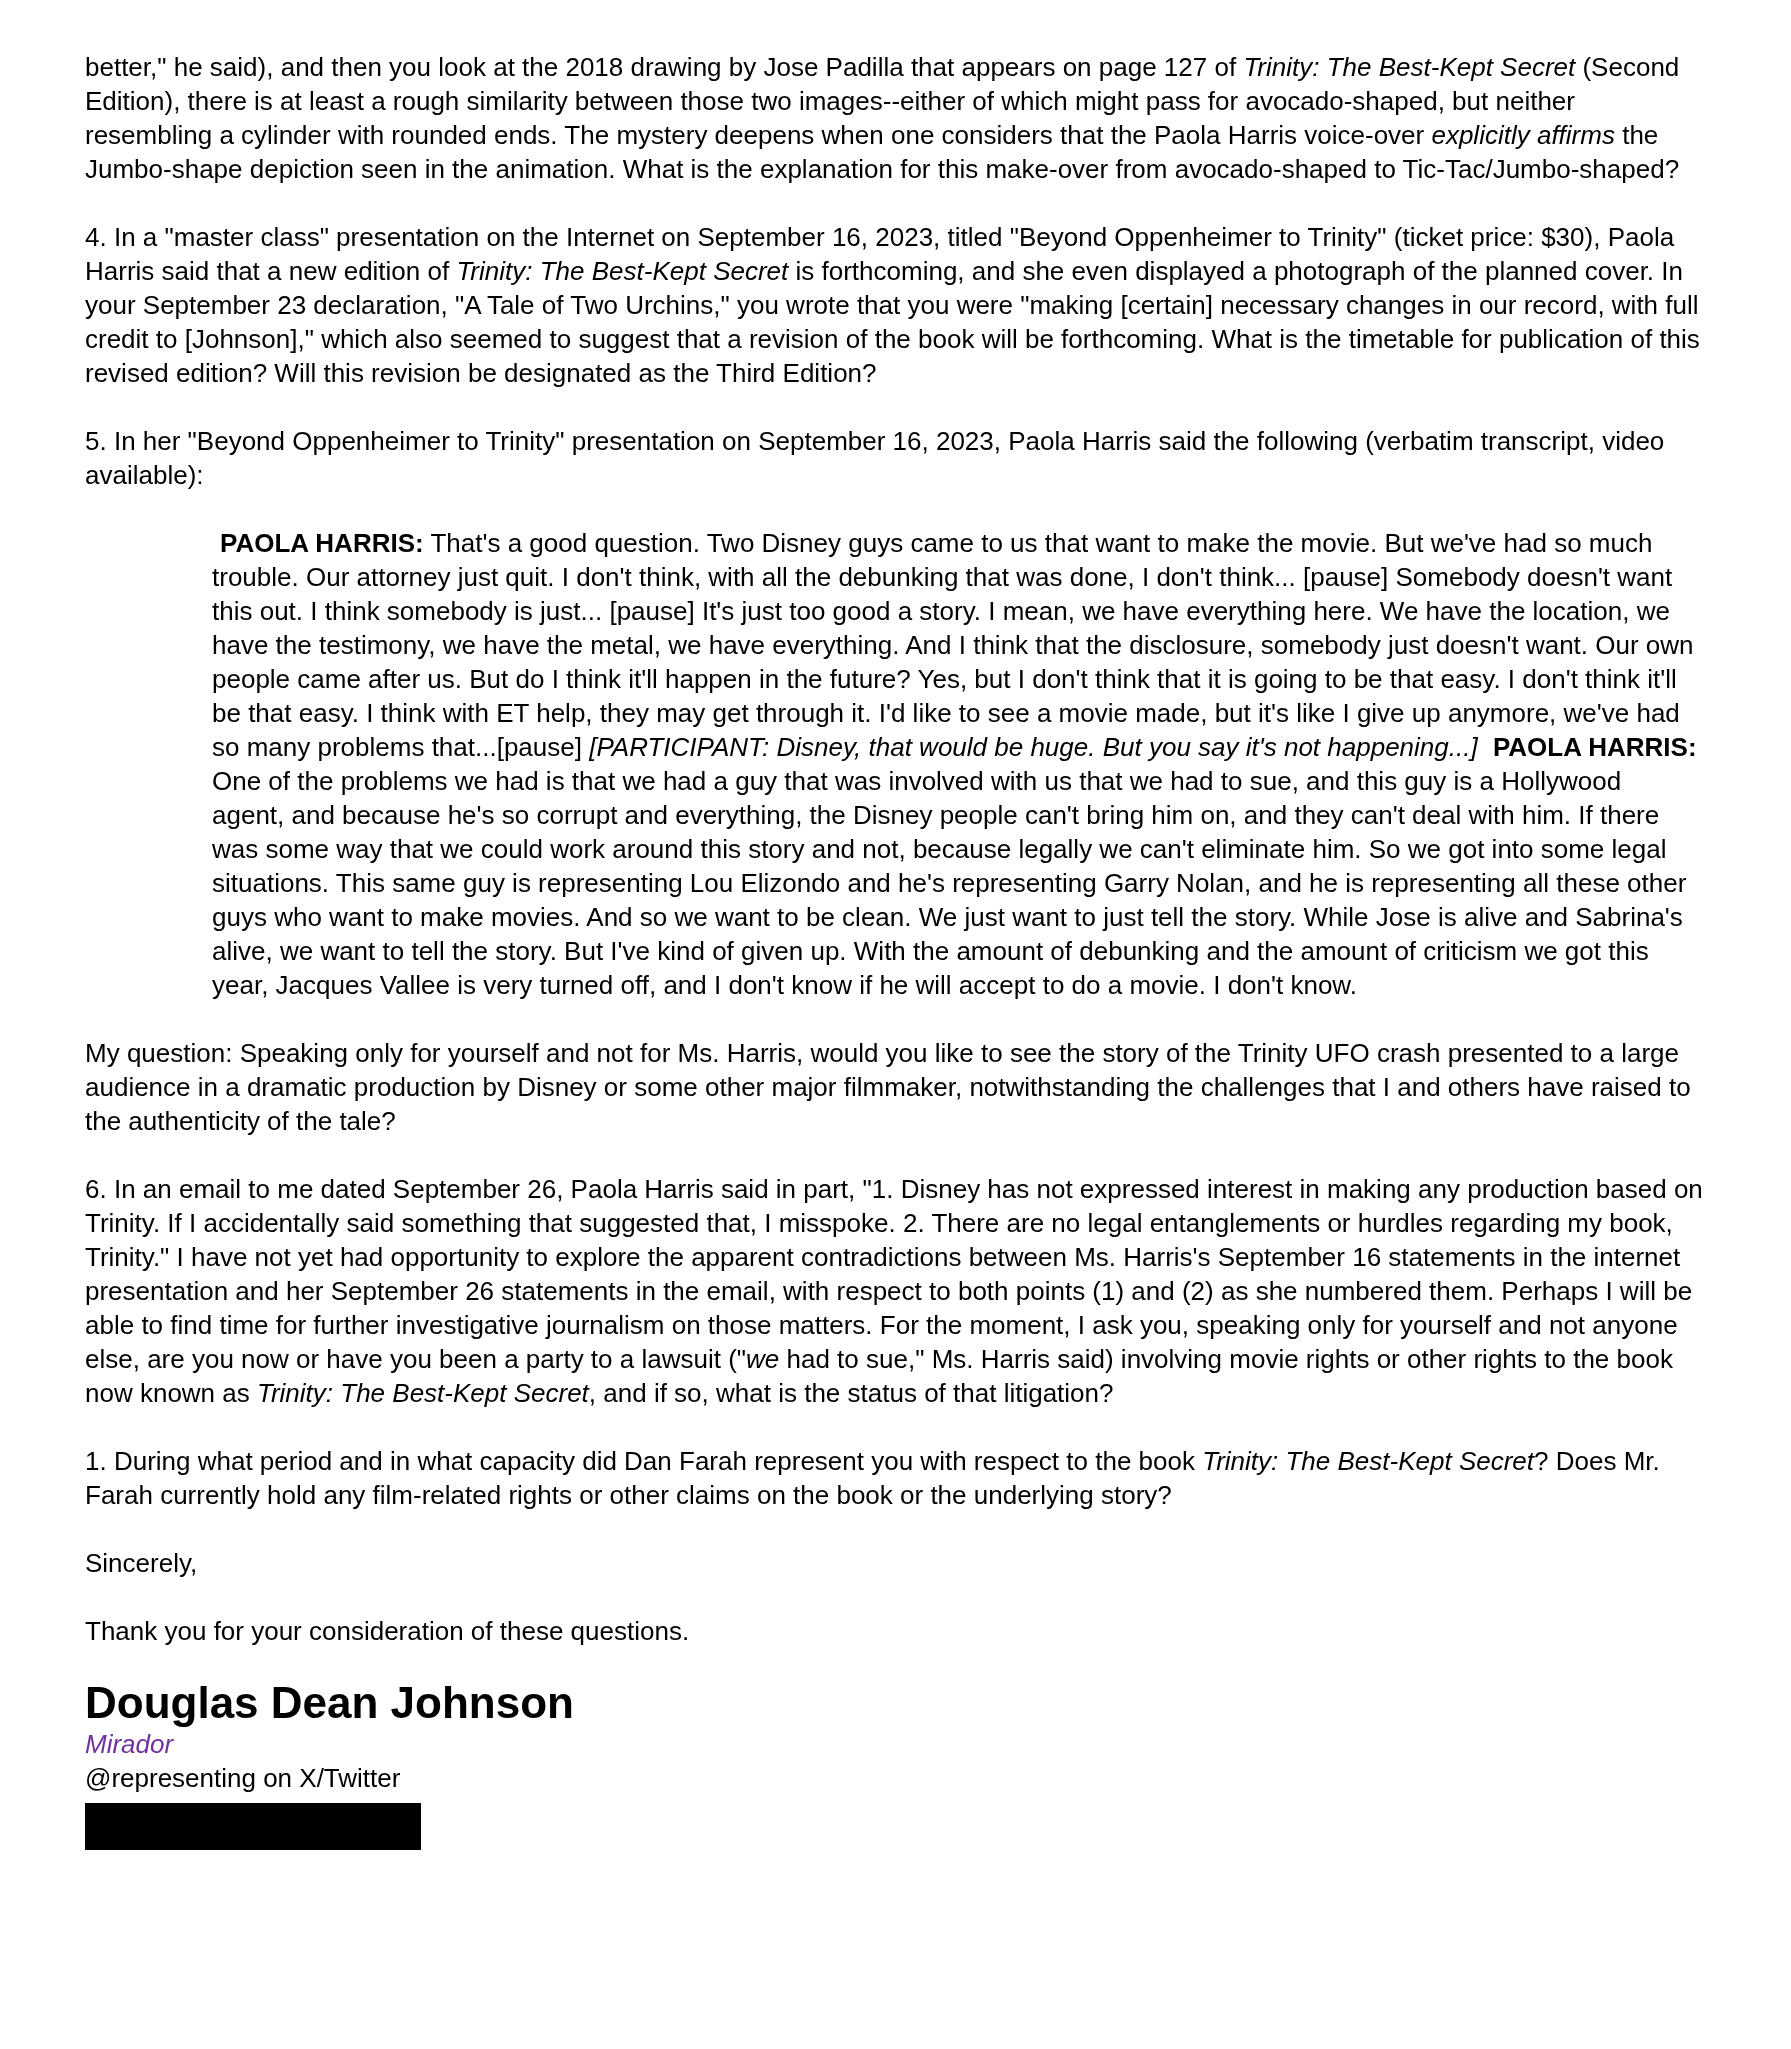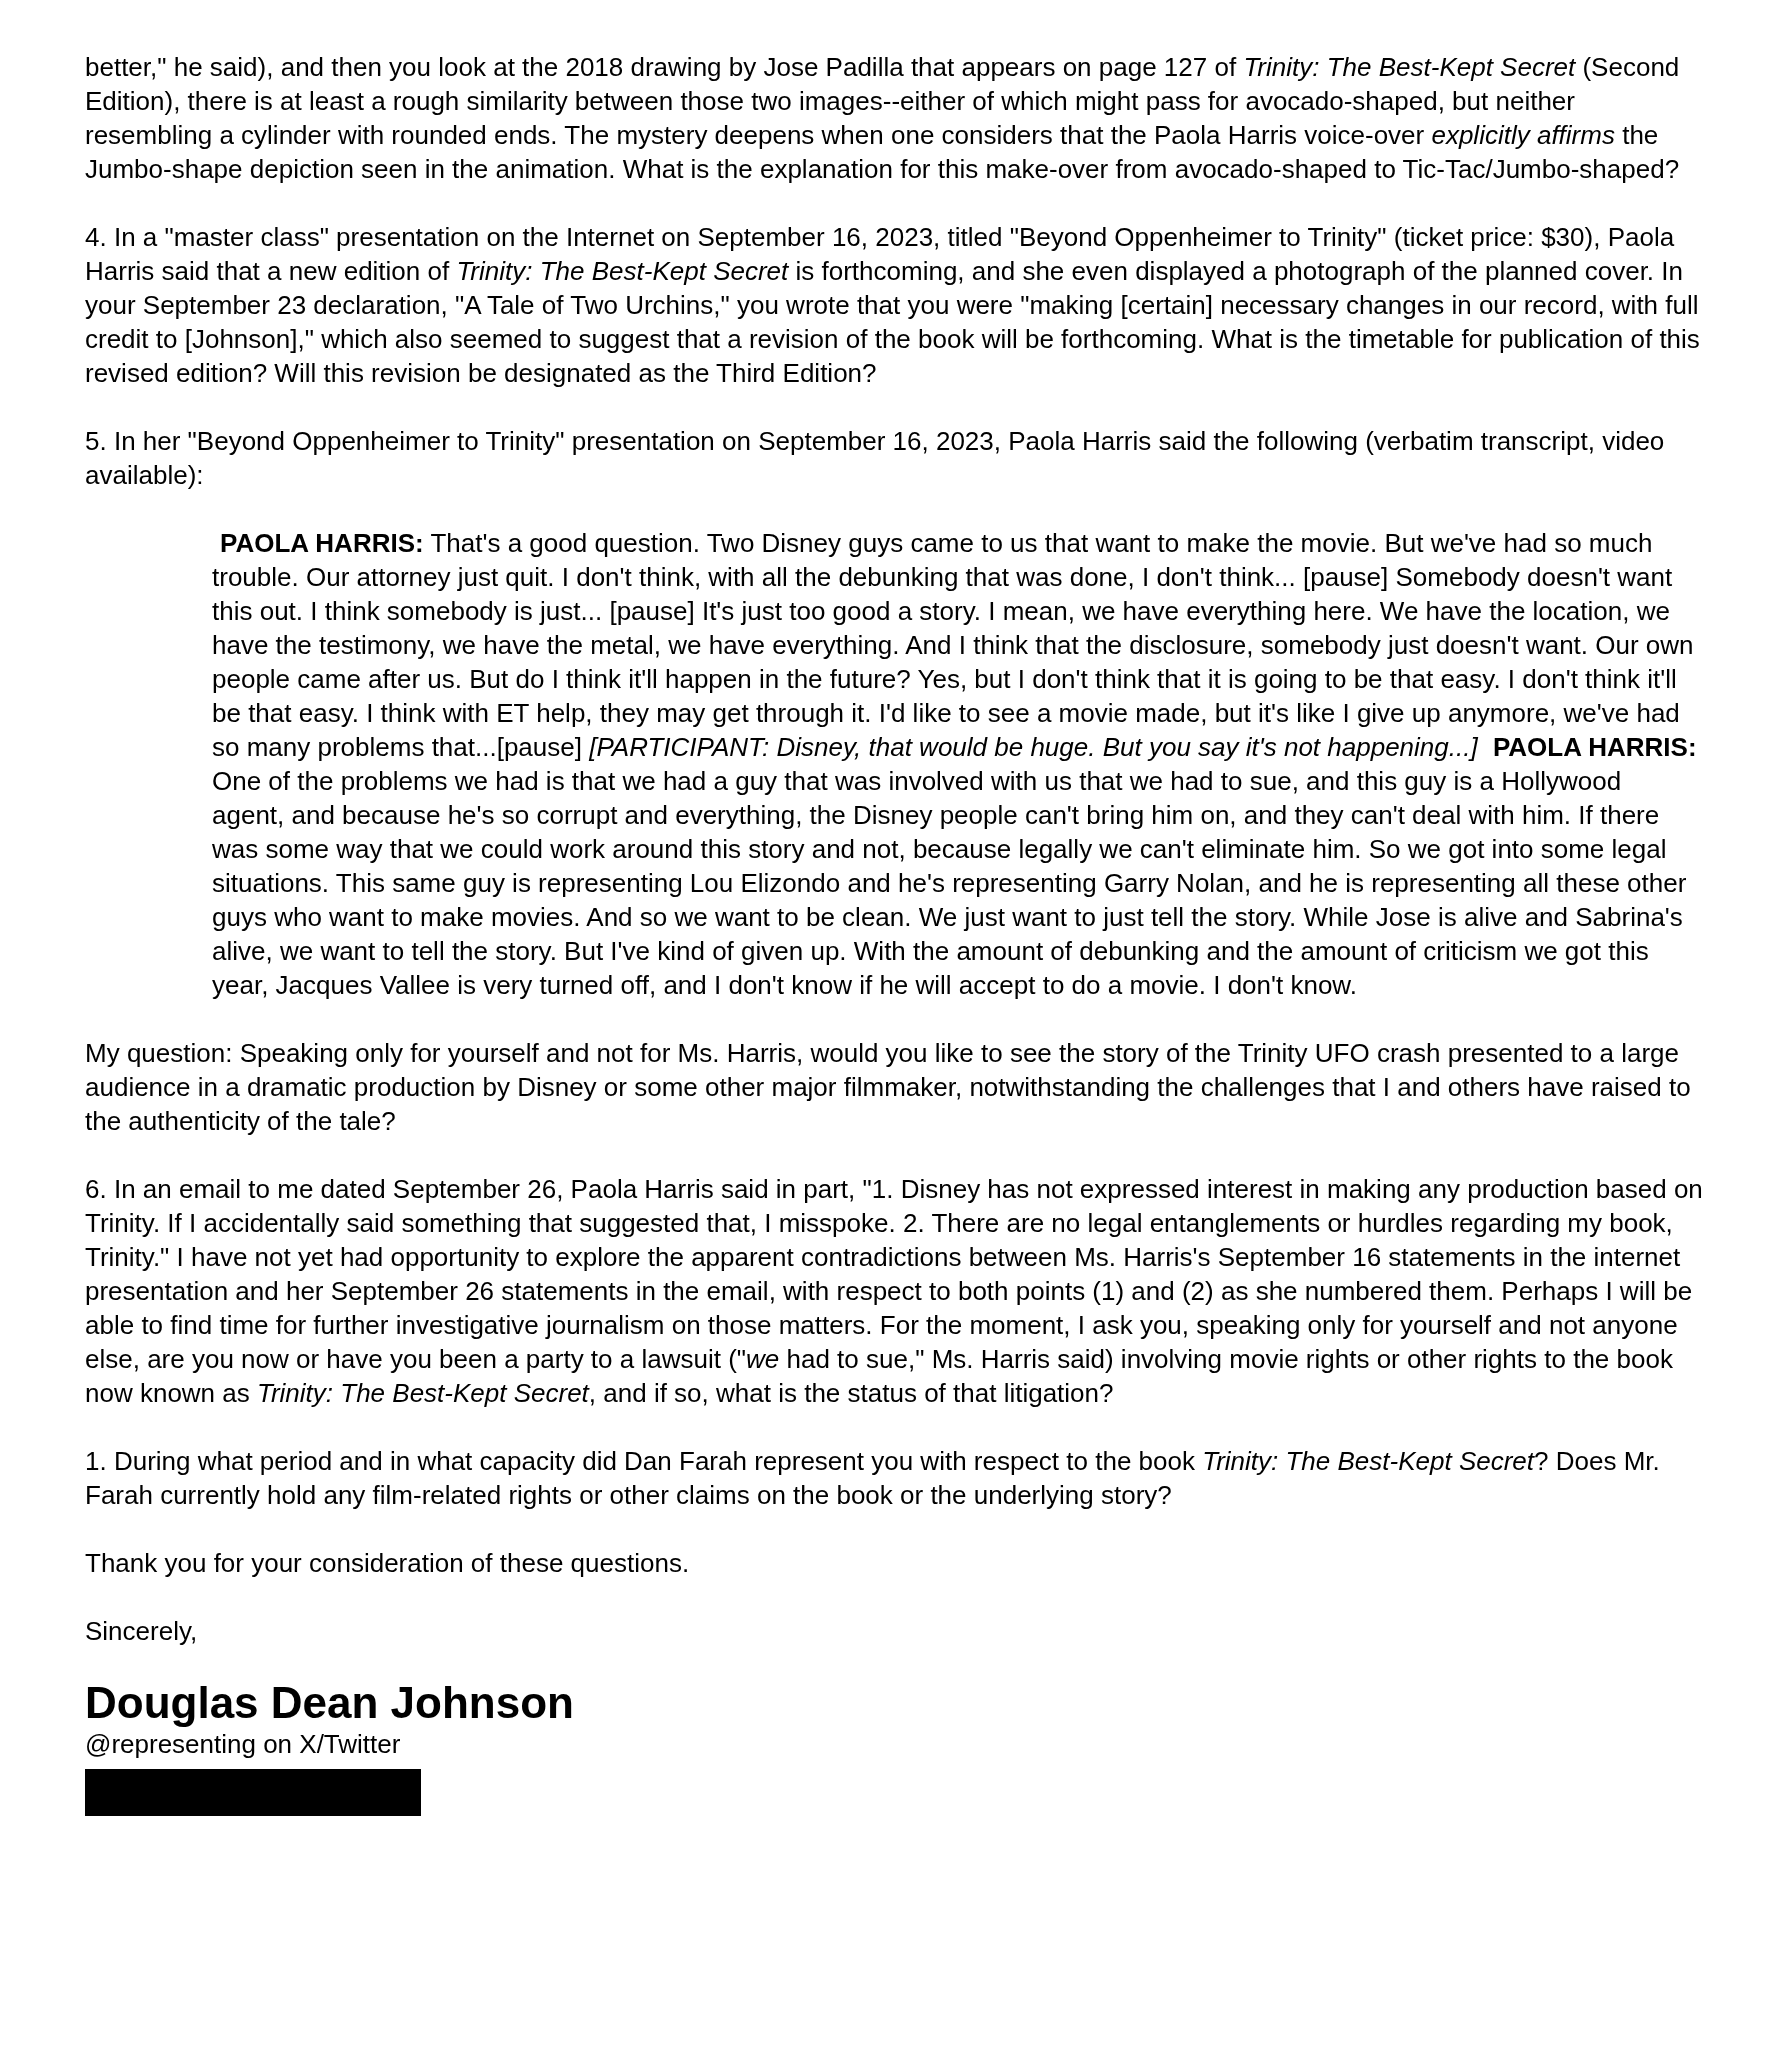--- a/index.html
+++ b/index.html
@@ -49,22 +49,23 @@
   <p class="para"><span>5. In her "Beyond Oppenheimer to Trinity" presentation on September 16, 2023, Paola Harris said the following (verbatim transcript, video available):</span></p>
 
   <p class="para quote"><span class="run-bold">PAOLA HARRIS:</span><span> That's a good question. Two Disney guys came to us that want to make the movie. But we've had so much trouble. Our attorney just quit. I don't think, with all the debunking that was done, I don't think... [pause] Somebody doesn't want this out. I think somebody is just... [pause] It's just too good a story. I mean, we have everything here. We have the location, we have the testimony, we have the metal, we have everything. And I think that the disclosure, somebody just doesn't want. Our own people came after us. But do I think it'll happen in the future? Yes, but I don't think that it is going to be that easy. I don't think it'll be that easy. I think with ET help, they may get through it. I'd like to see a movie made, but it's like I give up anymore, we've had so many problems that...[pause] </span><span class="run-italic">[PARTICIPANT: Disney, that would be huge. But you say it's not happening...]</span><span> </span><span class="run-bold">PAOLA HARRIS:</span><span> One of the problems we had is that we had a guy that was involved with us that we had to sue, and this guy is a Hollywood agent, and because he's so corrupt and everything, the Disney people can't bring him on, and they can't deal with him. If there was some way that we could work around this story and not, because legally we can't eliminate him. So we got into some legal situations. This same guy is representing Lou Elizondo and he's representing Garry Nolan, and he is representing all these other guys who want to make movies. And so we want to be clean. We just want to just tell the story. While Jose is alive and Sabrina's alive, we want to tell the story. But I've kind of given up. With the amount of debunking and the amount of criticism we got this year, Jacques Vallee is very turned off, and I don't know if he will accept to do a movie. I don't know.</span></p>
 
   <p class="para"><span>My question: Speaking only for yourself and not for Ms. Harris, would you like to see the story of the Trinity UFO crash presented to a large audience in a dramatic production by Disney or some other major filmmaker, notwithstanding the challenges that I and others have raised to the authenticity of the tale?</span></p>
 
   <p class="para"><span>6. In an email to me dated September 26, Paola Harris said in part, "1. Disney has not expressed interest in making any production based on Trinity. If I accidentally said something that suggested that, I misspoke. 2. There are no legal entanglements or hurdles regarding my book, Trinity." I have not yet had opportunity to explore the apparent contradictions between Ms. Harris's September 16 statements in the internet presentation and her September 26 statements in the email, with respect to both points (1) and (2) as she numbered them. Perhaps I will be able to find time for further investigative journalism on those matters. For the moment, I ask you, speaking only for yourself and not anyone else, are you now or have you been a party to a lawsuit ("</span><span class="run-italic">we</span><span> had to sue," Ms. Harris said) involving movie rights or other rights to the book now known as </span><span class="run-italic">Trinity: The Best-Kept Secret</span><span>, and if so, what is the status of that litigation?</span></p>
 
   <p class="para"><span>1. During what period and in what capacity did Dan Farah represent you with respect to the book </span><span class="run-italic">Trinity: The Best-Kept Secret</span><span>? Does Mr. Farah currently hold any film-related rights or other claims on the book or the underlying story?</span></p>
 
+  <p class="para"><span>Sincerely,</span></p>
+
   <p class="para"><span>Thank you for your consideration of these questions.</span></p>
 
-  <p class="para"><span>Sincerely,</span></p>
-
   <div class="sig-name">Douglas Dean Johnson</div>
+  <div class="sig-org">Mirador</div>
   <div class="sig-handle">@representing on X/Twitter</div>
   <div class="redaction"></div>
 
 </div>
 
 
 </body></html>

